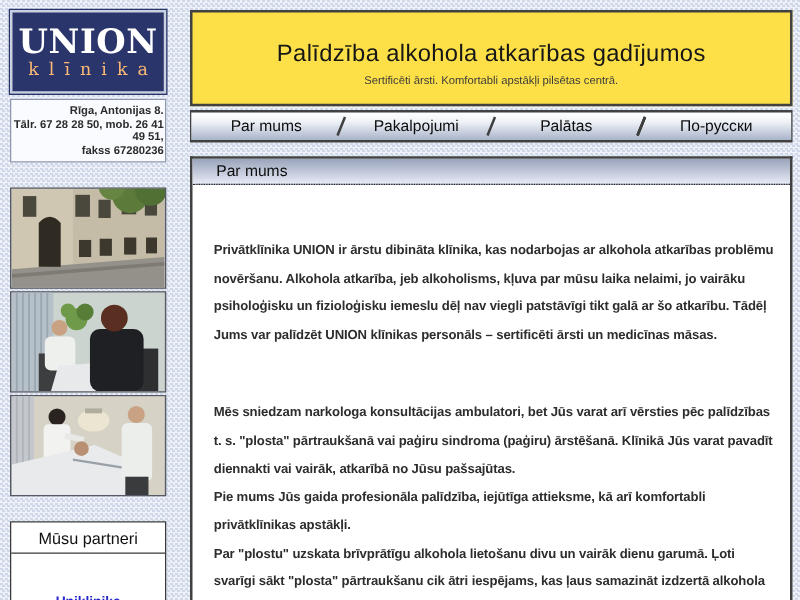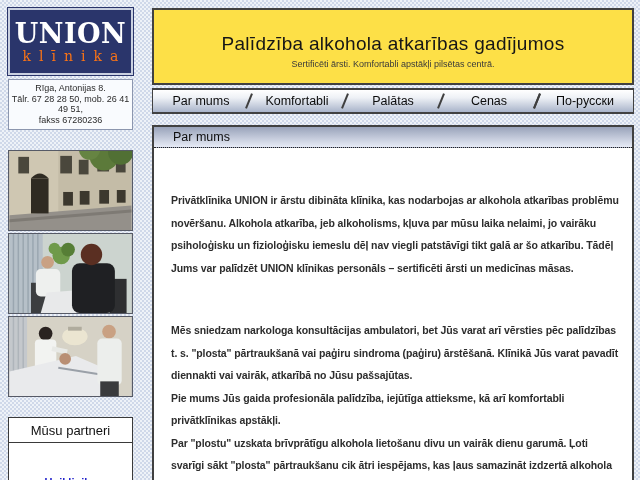--- a/index.html
+++ b/index.html
@@ -18,28 +18,28 @@
     box-sizing:border-box; height:67px; background:#2a356b;
     border:2px solid #c9d0e0; outline:1px solid #2a356b;
     display:flex; flex-direction:column; align-items:center; justify-content:center;
     cursor:pointer;
   }
   .logo-title {
     font-family:"DejaVu Serif", serif; font-weight:700; font-size:27px;
     color:#ffffff; line-height:28px; letter-spacing:0.5px;
   }
   .logo-subtitle {
-    font-family:"DejaVu Serif", serif; font-size:14px; color:#f97316;
+    font-family:"DejaVu Serif", serif; font-size:14px; color:#fdba74;
     letter-spacing:8px; padding-left:8px; line-height:16px;
   }
 
   .address-box {
     box-sizing:border-box; margin-top:4px; background:#f9fbfe;
-    border:1px solid #8c96ae; text-align:center; color:#2b2b2b;
-    font-weight:400; font-size:9px; line-height:10.5px; padding:3px 1px 4px;
+    border:1px solid #8c96ae; text-align:right; color:#2b2b2b;
+    font-weight:700; font-size:9px; line-height:10.5px; padding:3px 1px 4px;
   }
 
   .photo {
     display:block; width:123px; height:79px; margin-top:2px;
     border:1px solid #565a66; background:#bbb;
   }
   .photo.first { margin-top:20px; }
 
   .partners-box {
     box-sizing:border-box; margin-top:20px; background:#fff;
@@ -179,25 +179,24 @@
 <div id="main">
 
   <div class="header-box">
     <div class="page-title">Palīdzība alkohola atkarības gadījumos</div>
     <div class="page-subtitle">Sertificēti ārsti. Komfortabli apstākļi pilsētas centrā.</div>
   </div>
 
   <div class="nav">
     <div class="nav-item">Par mums</div>
     <div class="nav-sep"></div>
-    <div class="nav-item">Komfortabli</div>
+    <div class="nav-item">Pakalpojumi</div>
     <div class="nav-sep"></div>
     <div class="nav-item">Palātas</div>
     <div class="nav-sep"></div>
-    <div class="nav-item">Cenas</div>
     <div class="nav-sep"></div>
     <div class="nav-sep"></div>
     <div class="nav-item">По-русски</div>
   </div>
 
   <div class="content-box">
     <div class="section-bar">
       <span>Par mums</span>
     </div>
     <div class="content-body">

